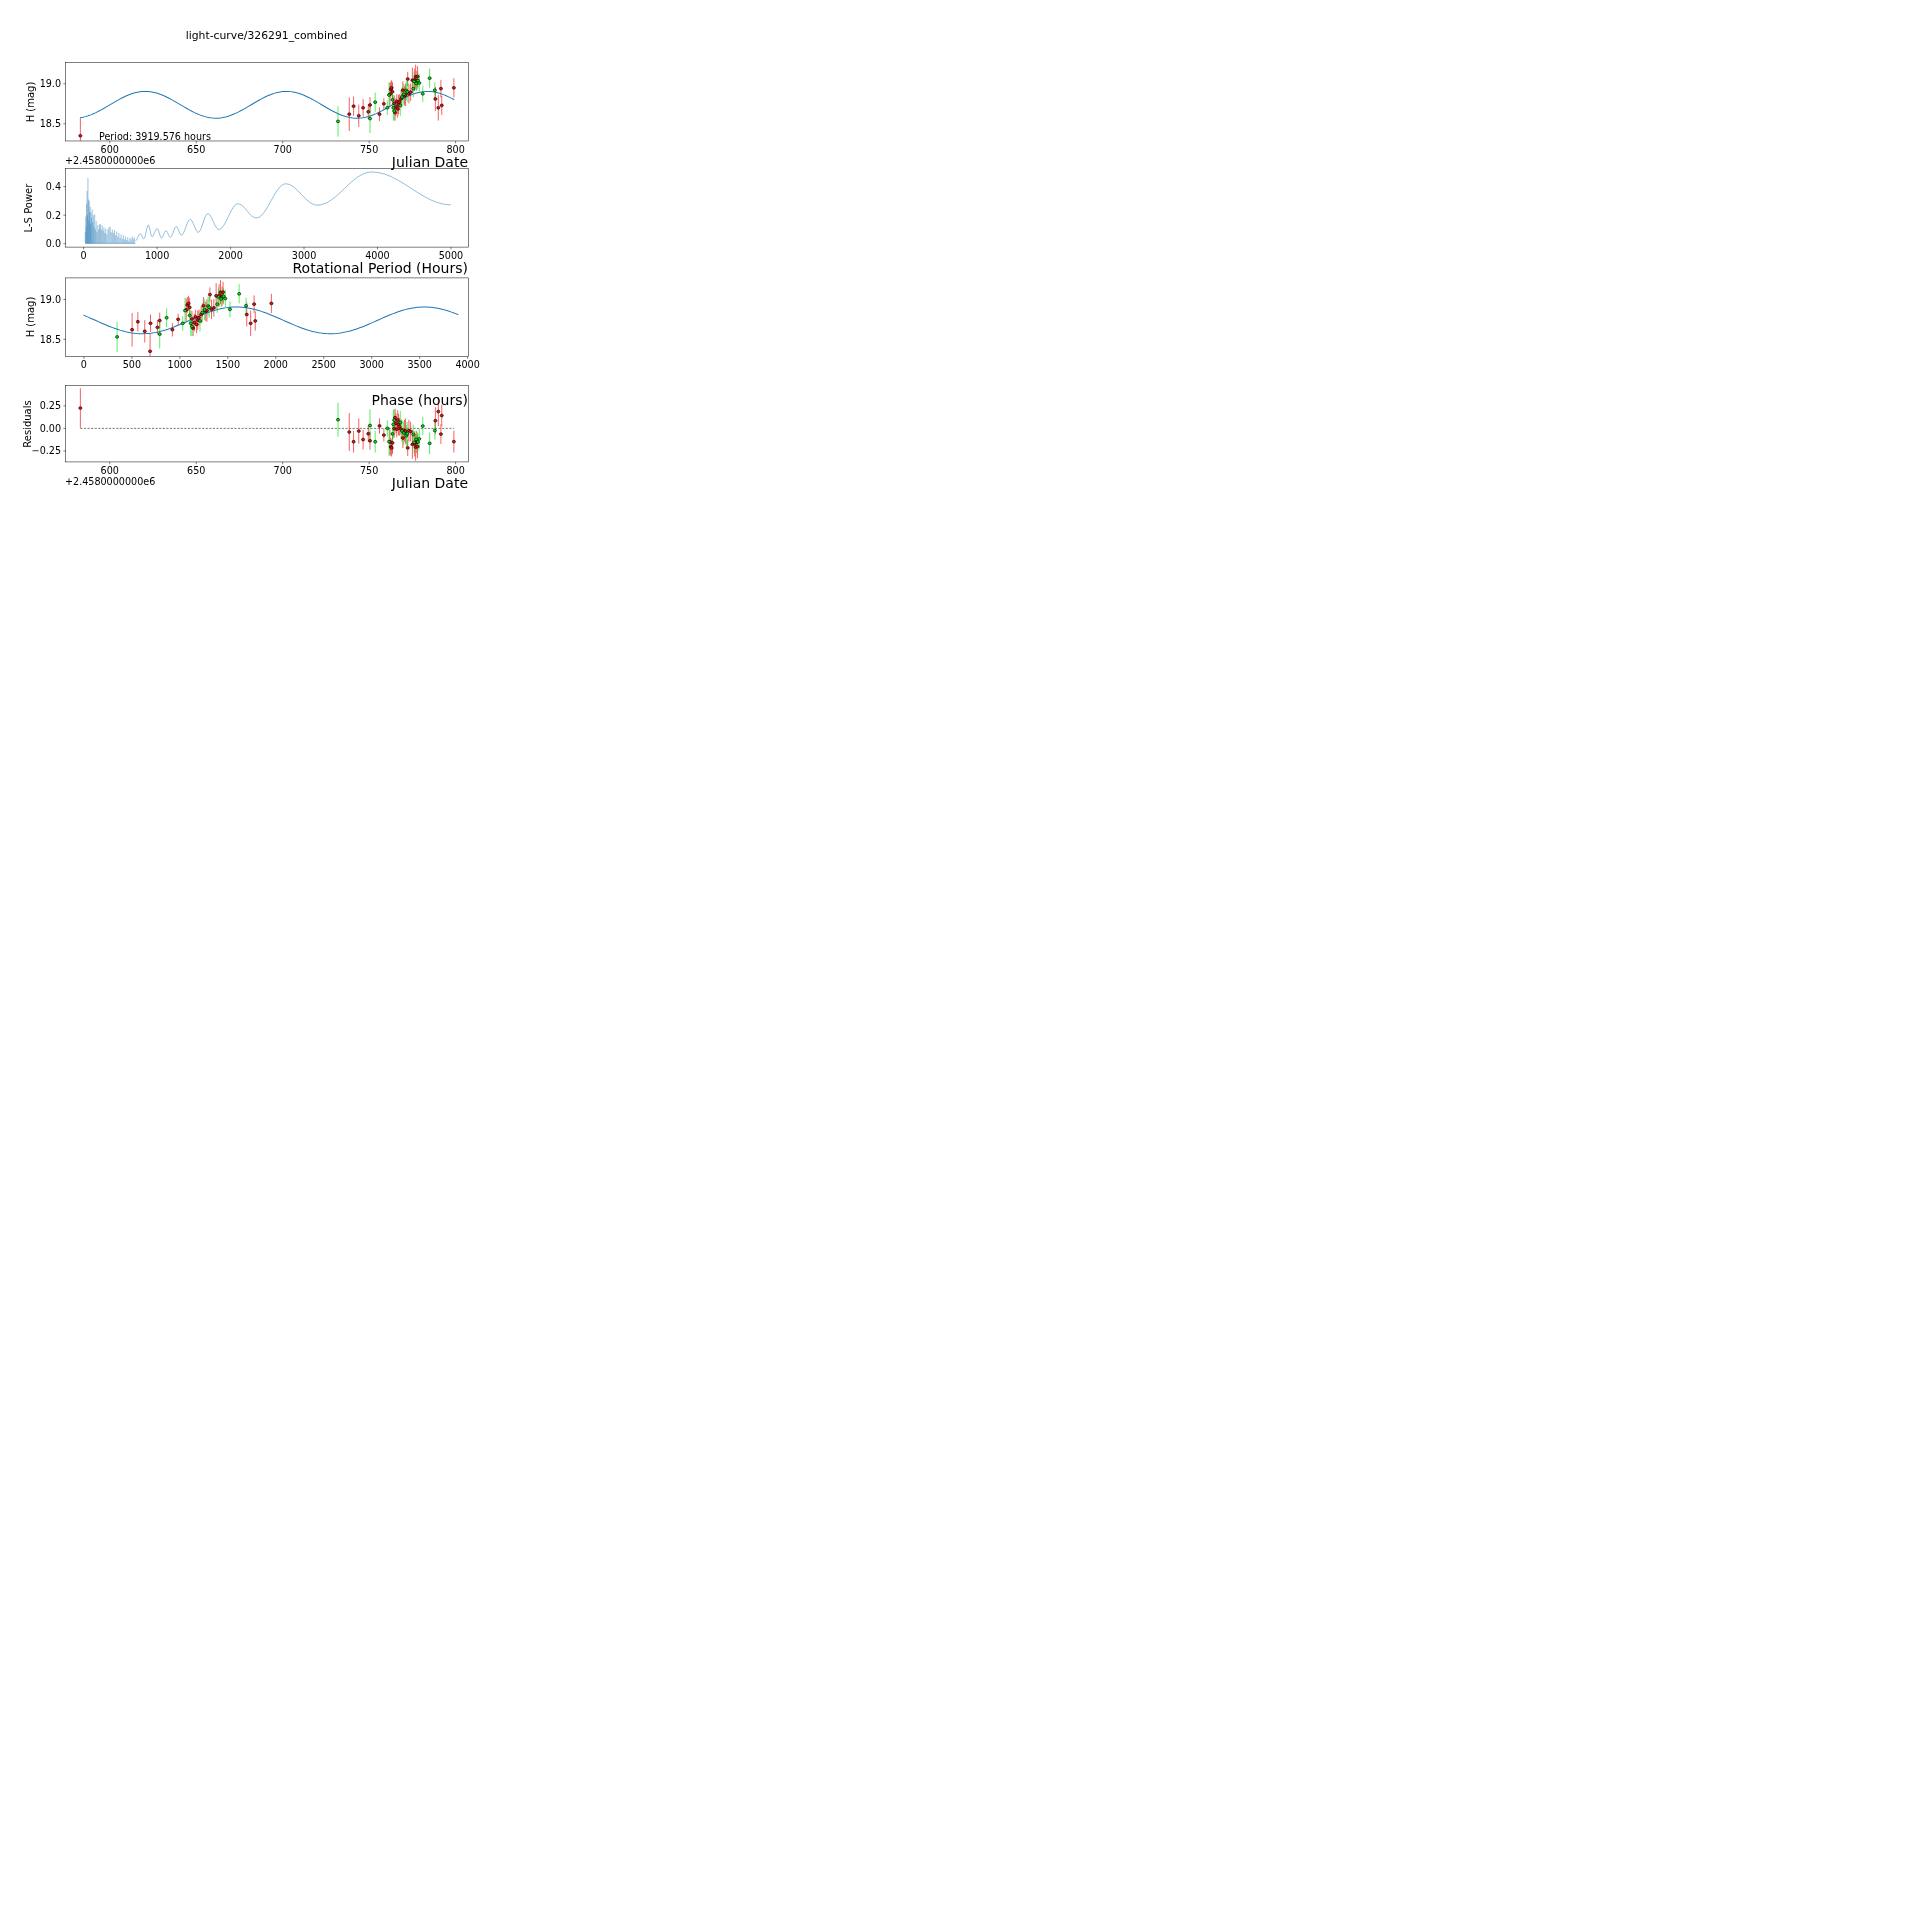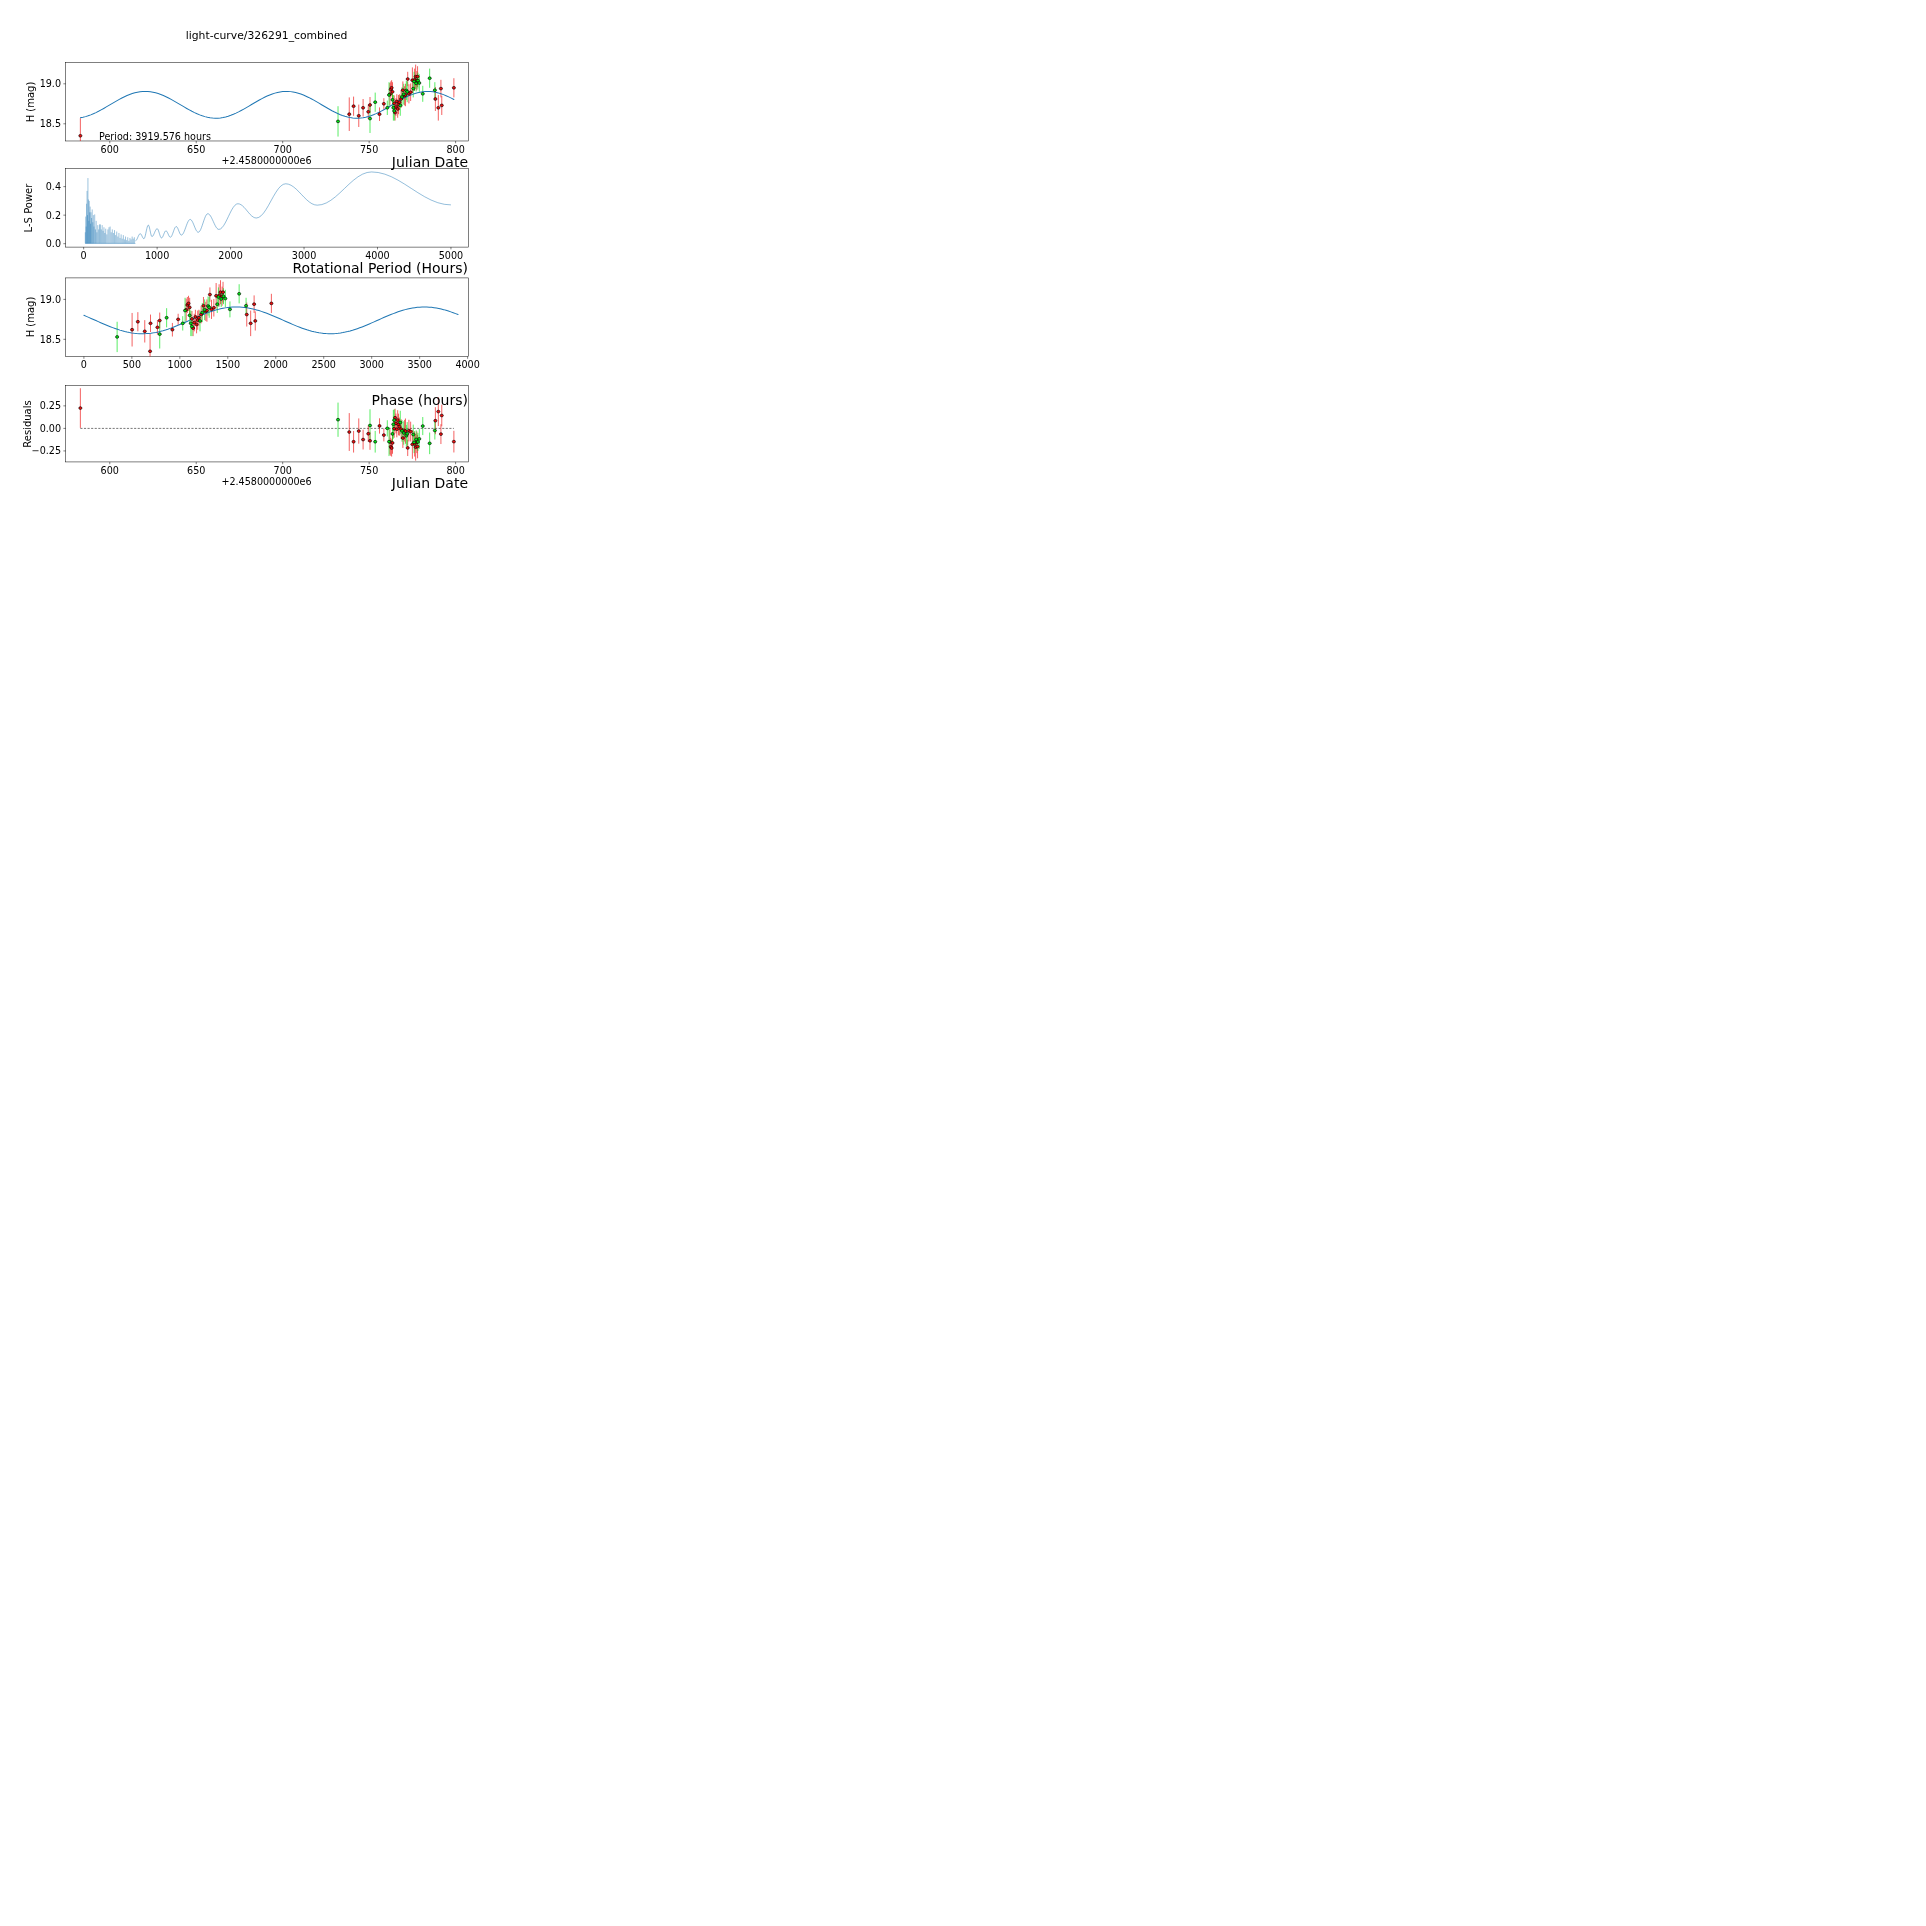--- a/index.html
+++ b/index.html
@@ -14,21 +14,21 @@
   .fig-title{
     position:absolute;left:65px;width:403px;top:9.2px;
     text-align:center;font-size:10.8px;color:#000;white-space:nowrap;margin-top:20px;
   }
   .xlabel{
     position:absolute;left:65px;width:403px;
     text-align:right;font-size:14px;white-space:nowrap;
   }
   .offset-label{
     position:absolute;left:65px;width:403px;
-    text-align:center;font-size:9.6px;white-space:nowrap;
+    text-align:left;font-size:9.6px;white-space:nowrap;
   }
   .ylabel{
     position:absolute;font-size:10px;white-space:nowrap;
     transform:translate(-50%,-50%) rotate(-90deg);
   }
   .annotation{
     position:absolute;font-size:9.6px;white-space:nowrap;padding-left:17px;
   }
   svg{position:absolute;left:0;top:0;}
 </style>

